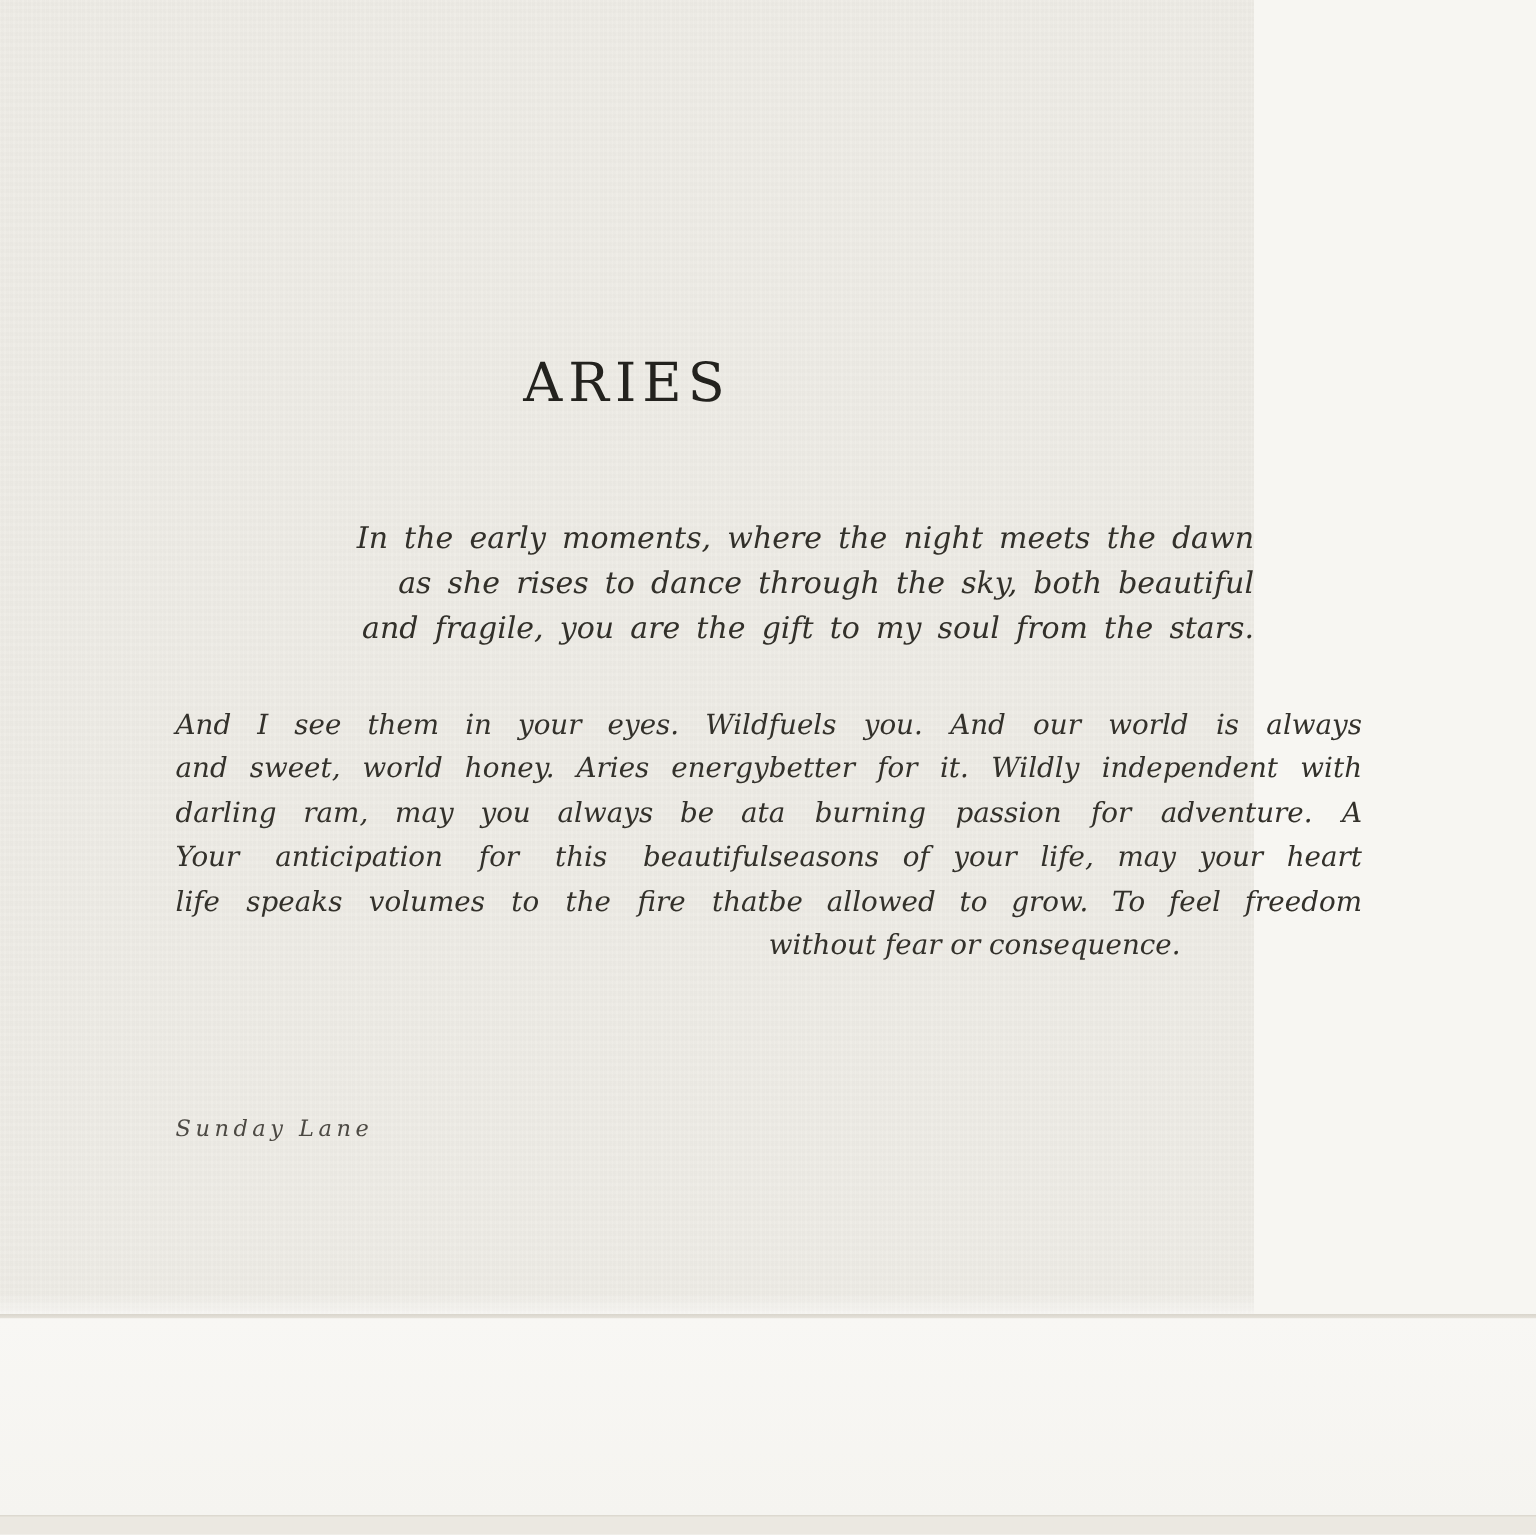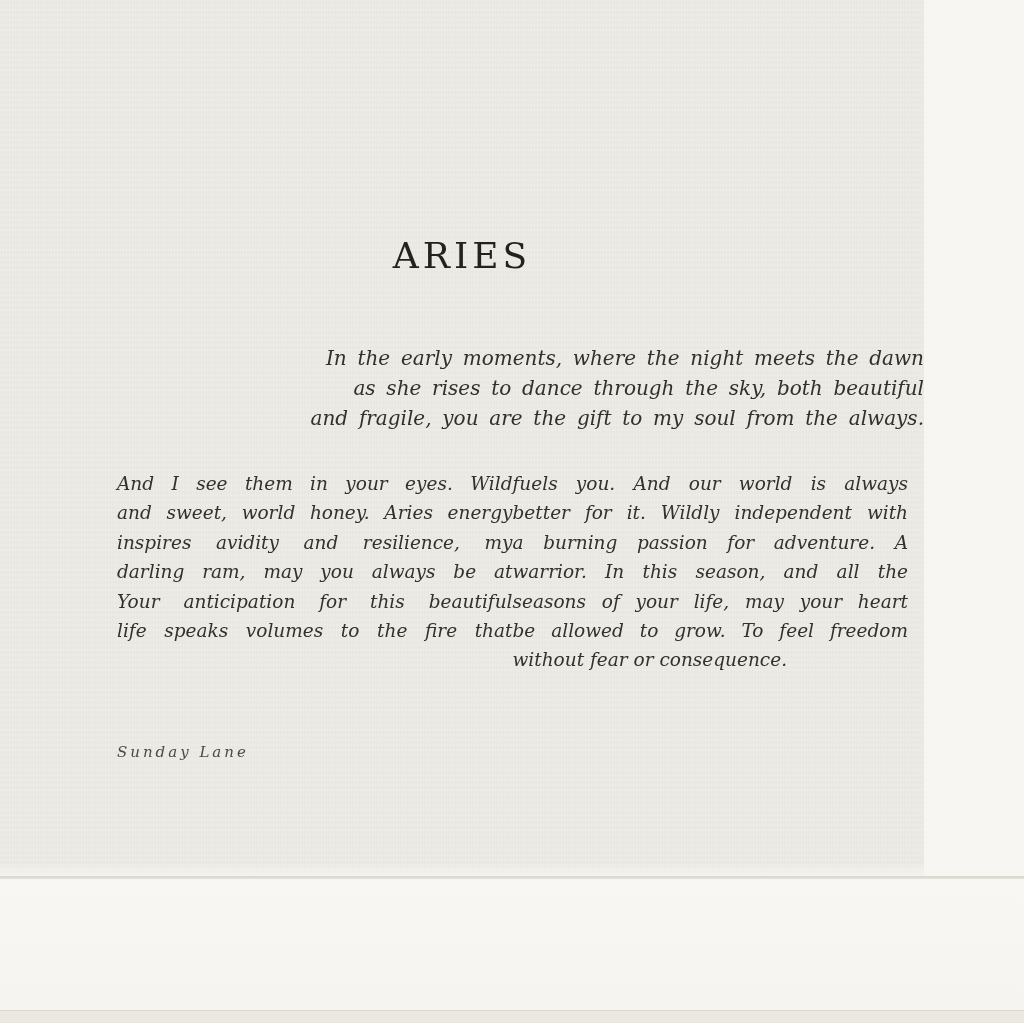--- a/index.html
+++ b/index.html
@@ -7,21 +7,21 @@
   body {
     font-family: "DejaVu Serif", "Liberation Serif", serif;
     background: #f7f6f2;
     position: relative;
   }
 
   
   .print-paper {
     position: absolute;
     left: 0; top: 0;
-    width: 924px; height: 876px;
+    width: 836px; height: 876px;
     background-color: #edebe5;
     background-image:
       repeating-linear-gradient(90deg, rgba(255,255,255,0.05) 0 1px, rgba(0,0,0,0.008) 1px 3px),
       repeating-linear-gradient(0deg, rgba(255,255,255,0.03) 0 2px, rgba(0,0,0,0.006) 2px 5px);
     padding-left: 24px;
   }
   
   .print-paper::after {
     content: "";
     position: absolute;
@@ -111,37 +111,35 @@
 </head>
 <body>
 
 <div class="print-paper">
 
   <h1 class="print-title">ARIES</h1>
 
   <div class="intro-verse">
     <div class="intro-line">In the early moments, where the night meets the dawn</div>
     <div class="intro-line">as she rises to dance through the sky, both beautiful</div>
-    <div class="intro-line">and fragile, you are the gift to my soul from the always.</div>
+    <div class="intro-line">and fragile, you are the gift to my soul from the stars.</div>
   </div>
 
   <div class="body-columns">
     <div class="body-column">
       <div class="text-line">And I see them in your eyes. Wild</div>
       <div class="text-line">and sweet, world honey. Aries energy</div>
-      <div class="text-line">inspires avidity and resilience, my</div>
       <div class="text-line">darling ram, may you always be at</div>
       <div class="text-line">Your anticipation for this beautiful</div>
       <div class="text-line">life speaks volumes to the fire that</div>
     </div>
     <div class="body-column">
       <div class="text-line">fuels you. And our world is always</div>
       <div class="text-line">better for it. Wildly independent with</div>
       <div class="text-line">a burning passion for adventure. A</div>
-      <div class="text-line">warrior. In this season, and all the</div>
       <div class="text-line">seasons of your life, may your heart</div>
       <div class="text-line">be allowed to grow. To feel freedom</div>
       <div class="text-line no-justify">without fear or consequence.</div>
     </div>
   </div>
 
   <div class="signature">Sunday Lane</div>
 
 </div>
 

